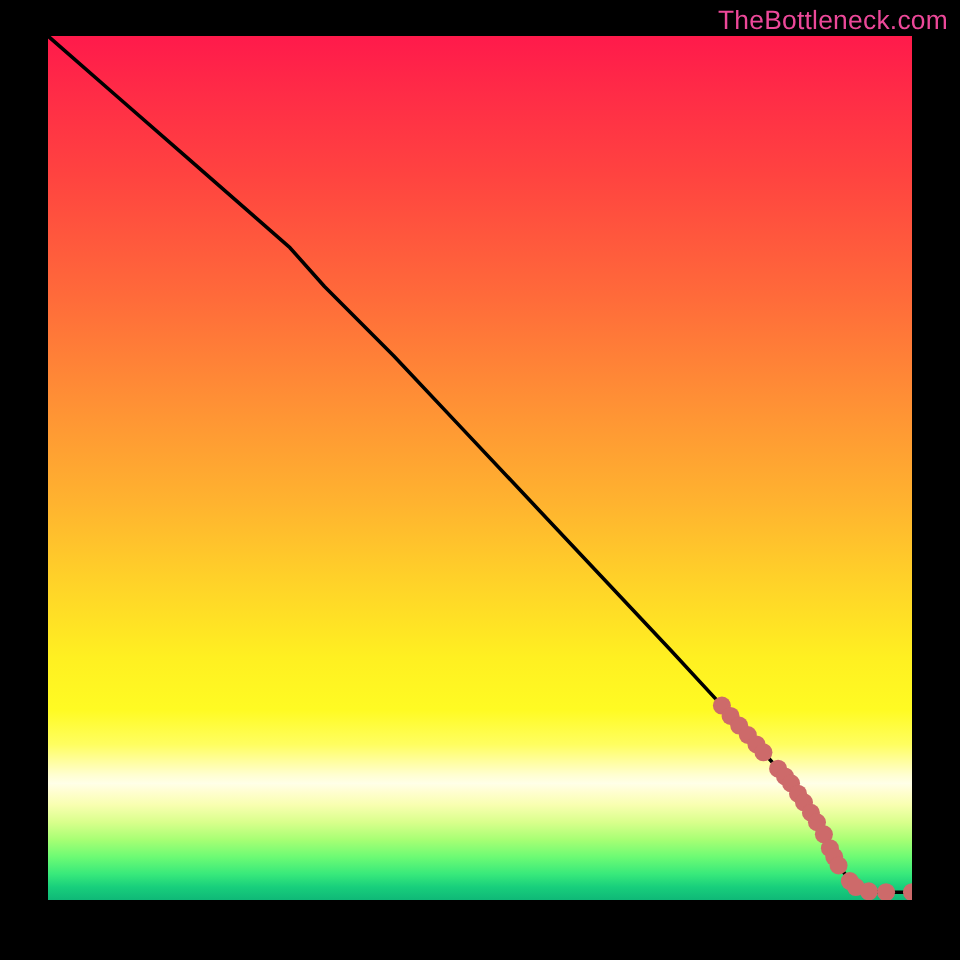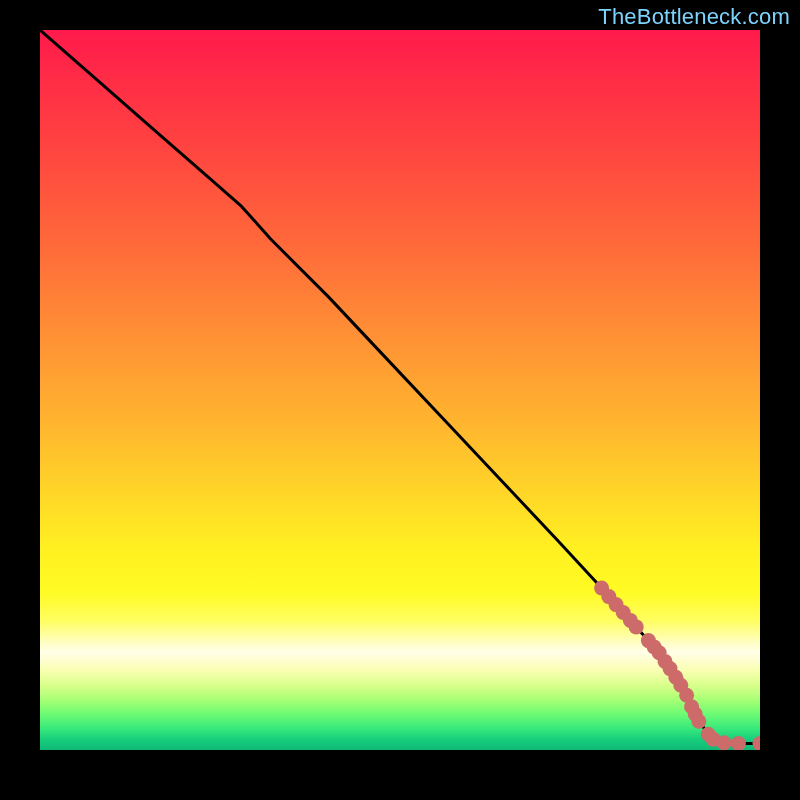--- a/index.html
+++ b/index.html
@@ -14,21 +14,21 @@
   .frame {
     position: relative;
     width: 800px;
     height: 800px;
     background: #000;
   }
   .watermark {
     position: absolute;
     top: 4px;
     right: 10px;
-    color: #7dd3fc;
+    color: #ec4899;
     font-size: 22px;
     font-weight: 500;
     letter-spacing: 0.2px;
     z-index: 10;
   }
   .plot-area {
     position: absolute;
     left: 40px;
     top: 30px;
     width: 720px;

